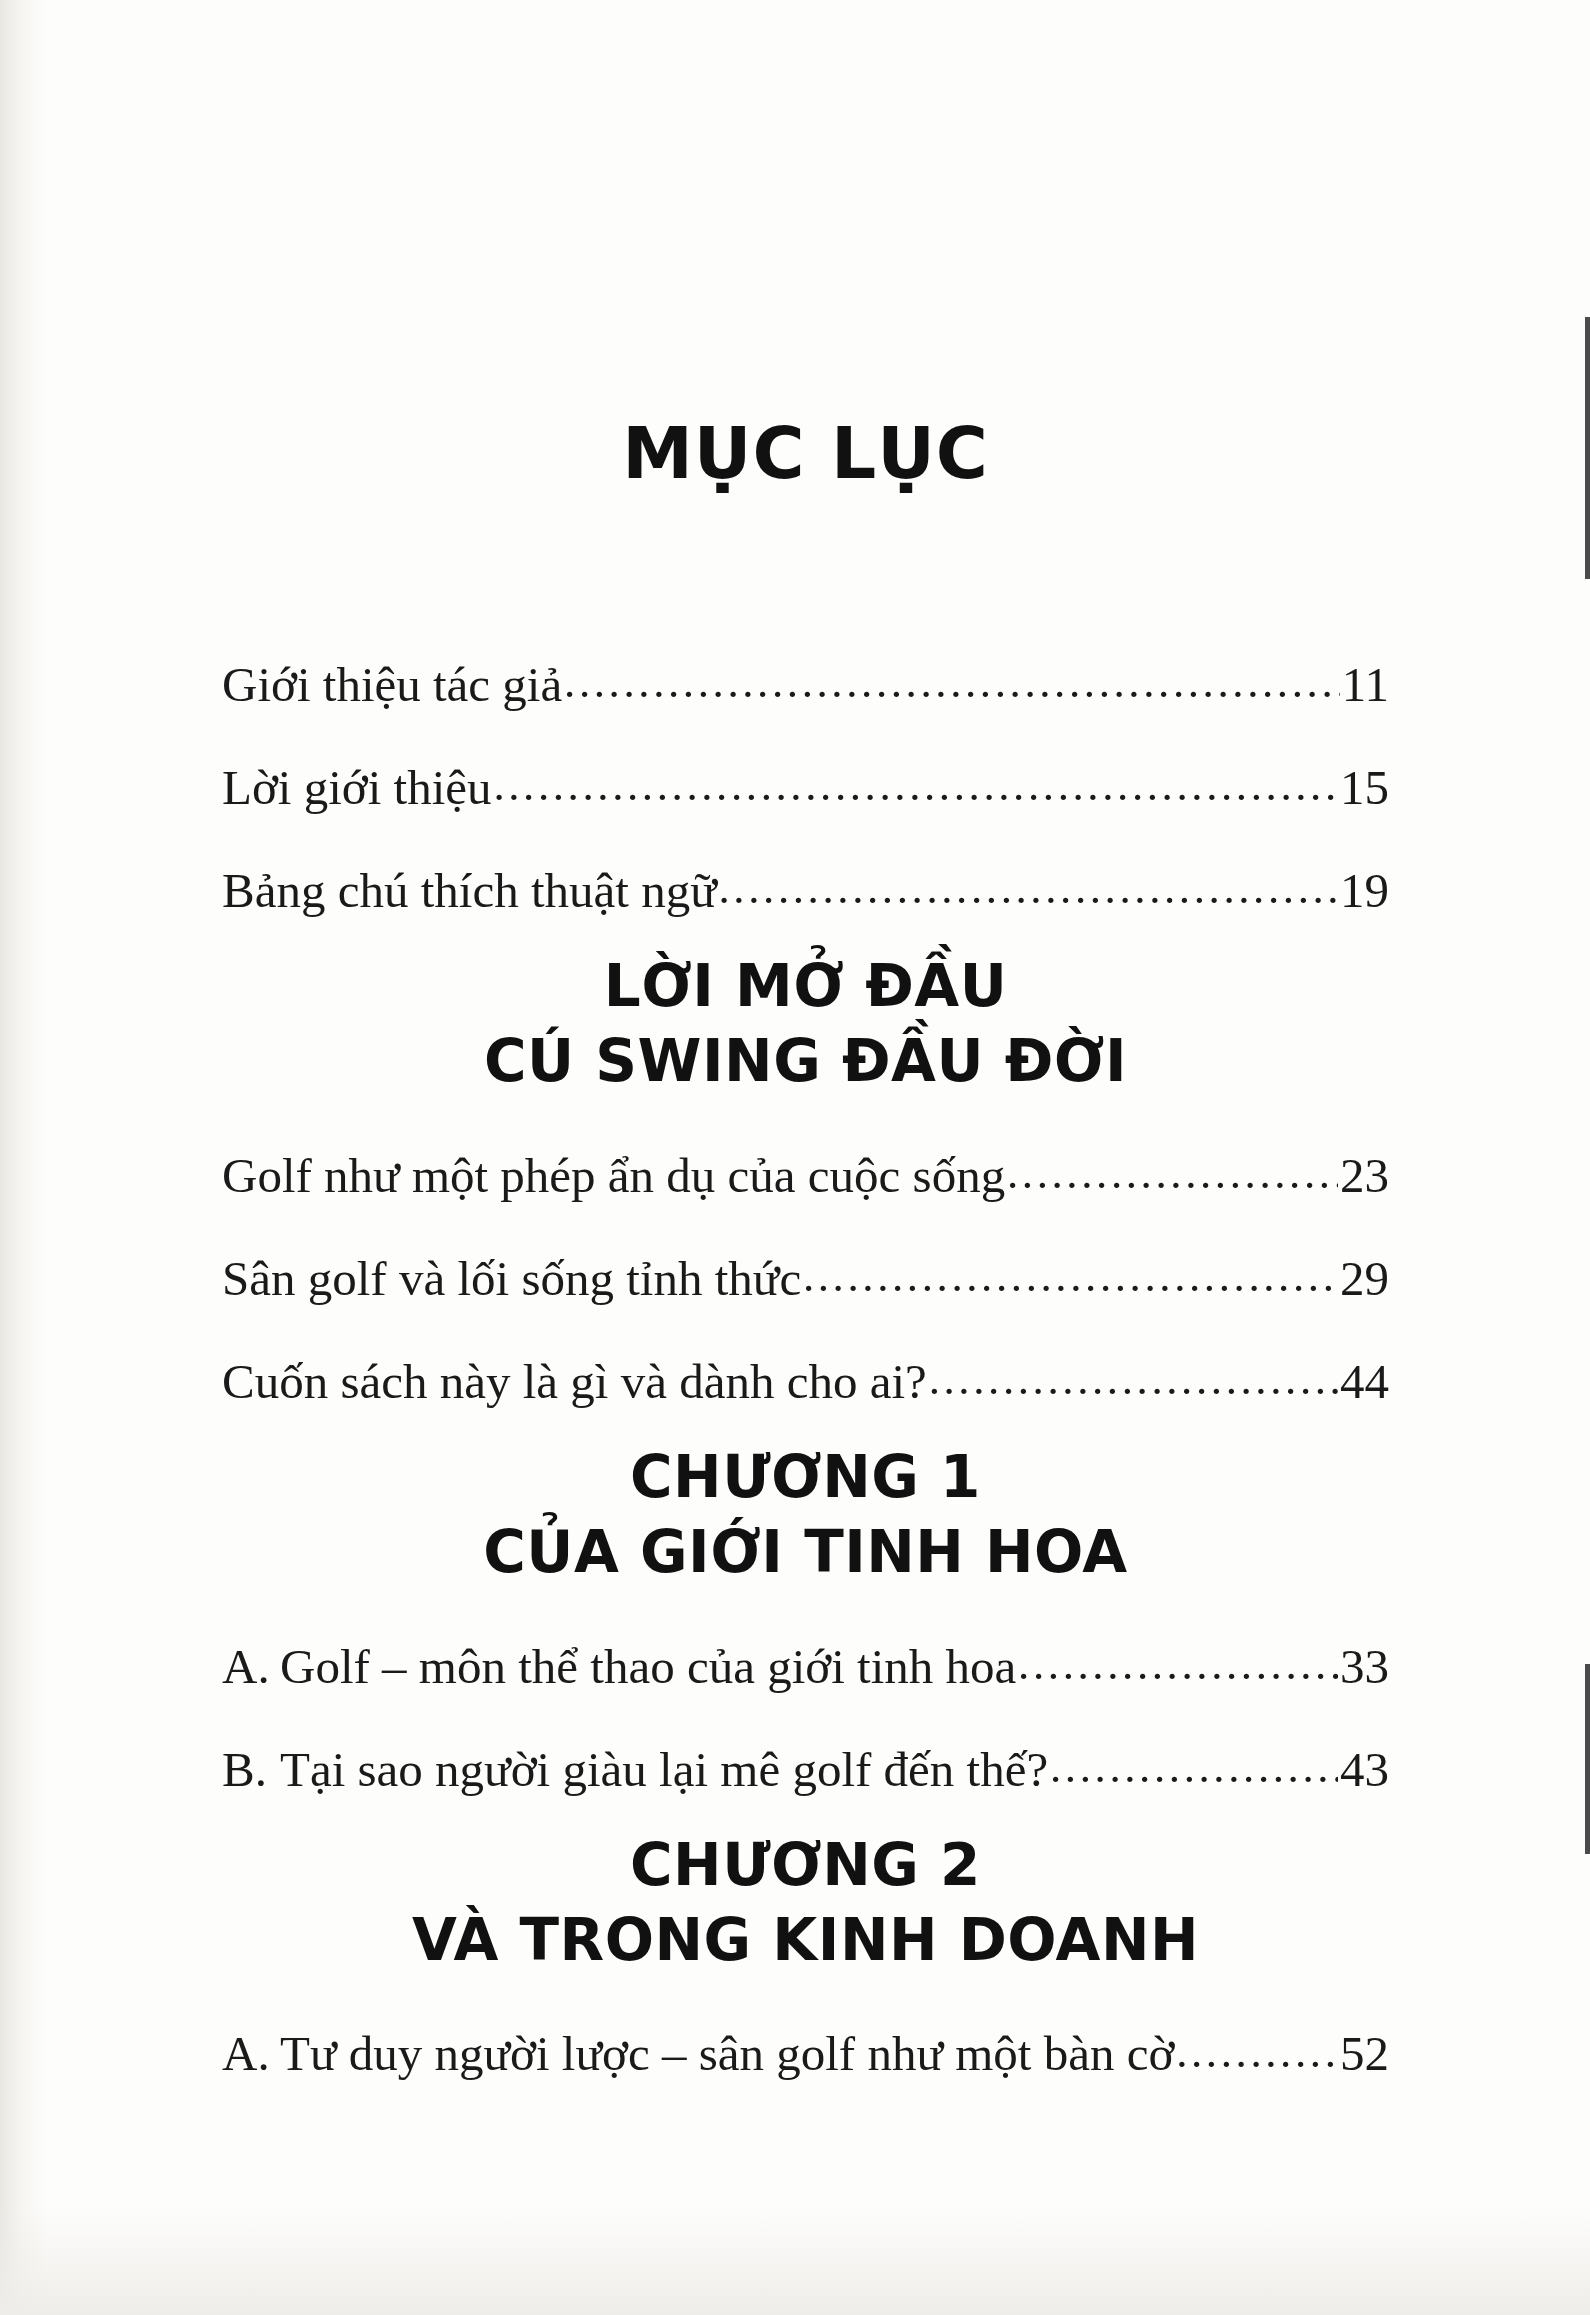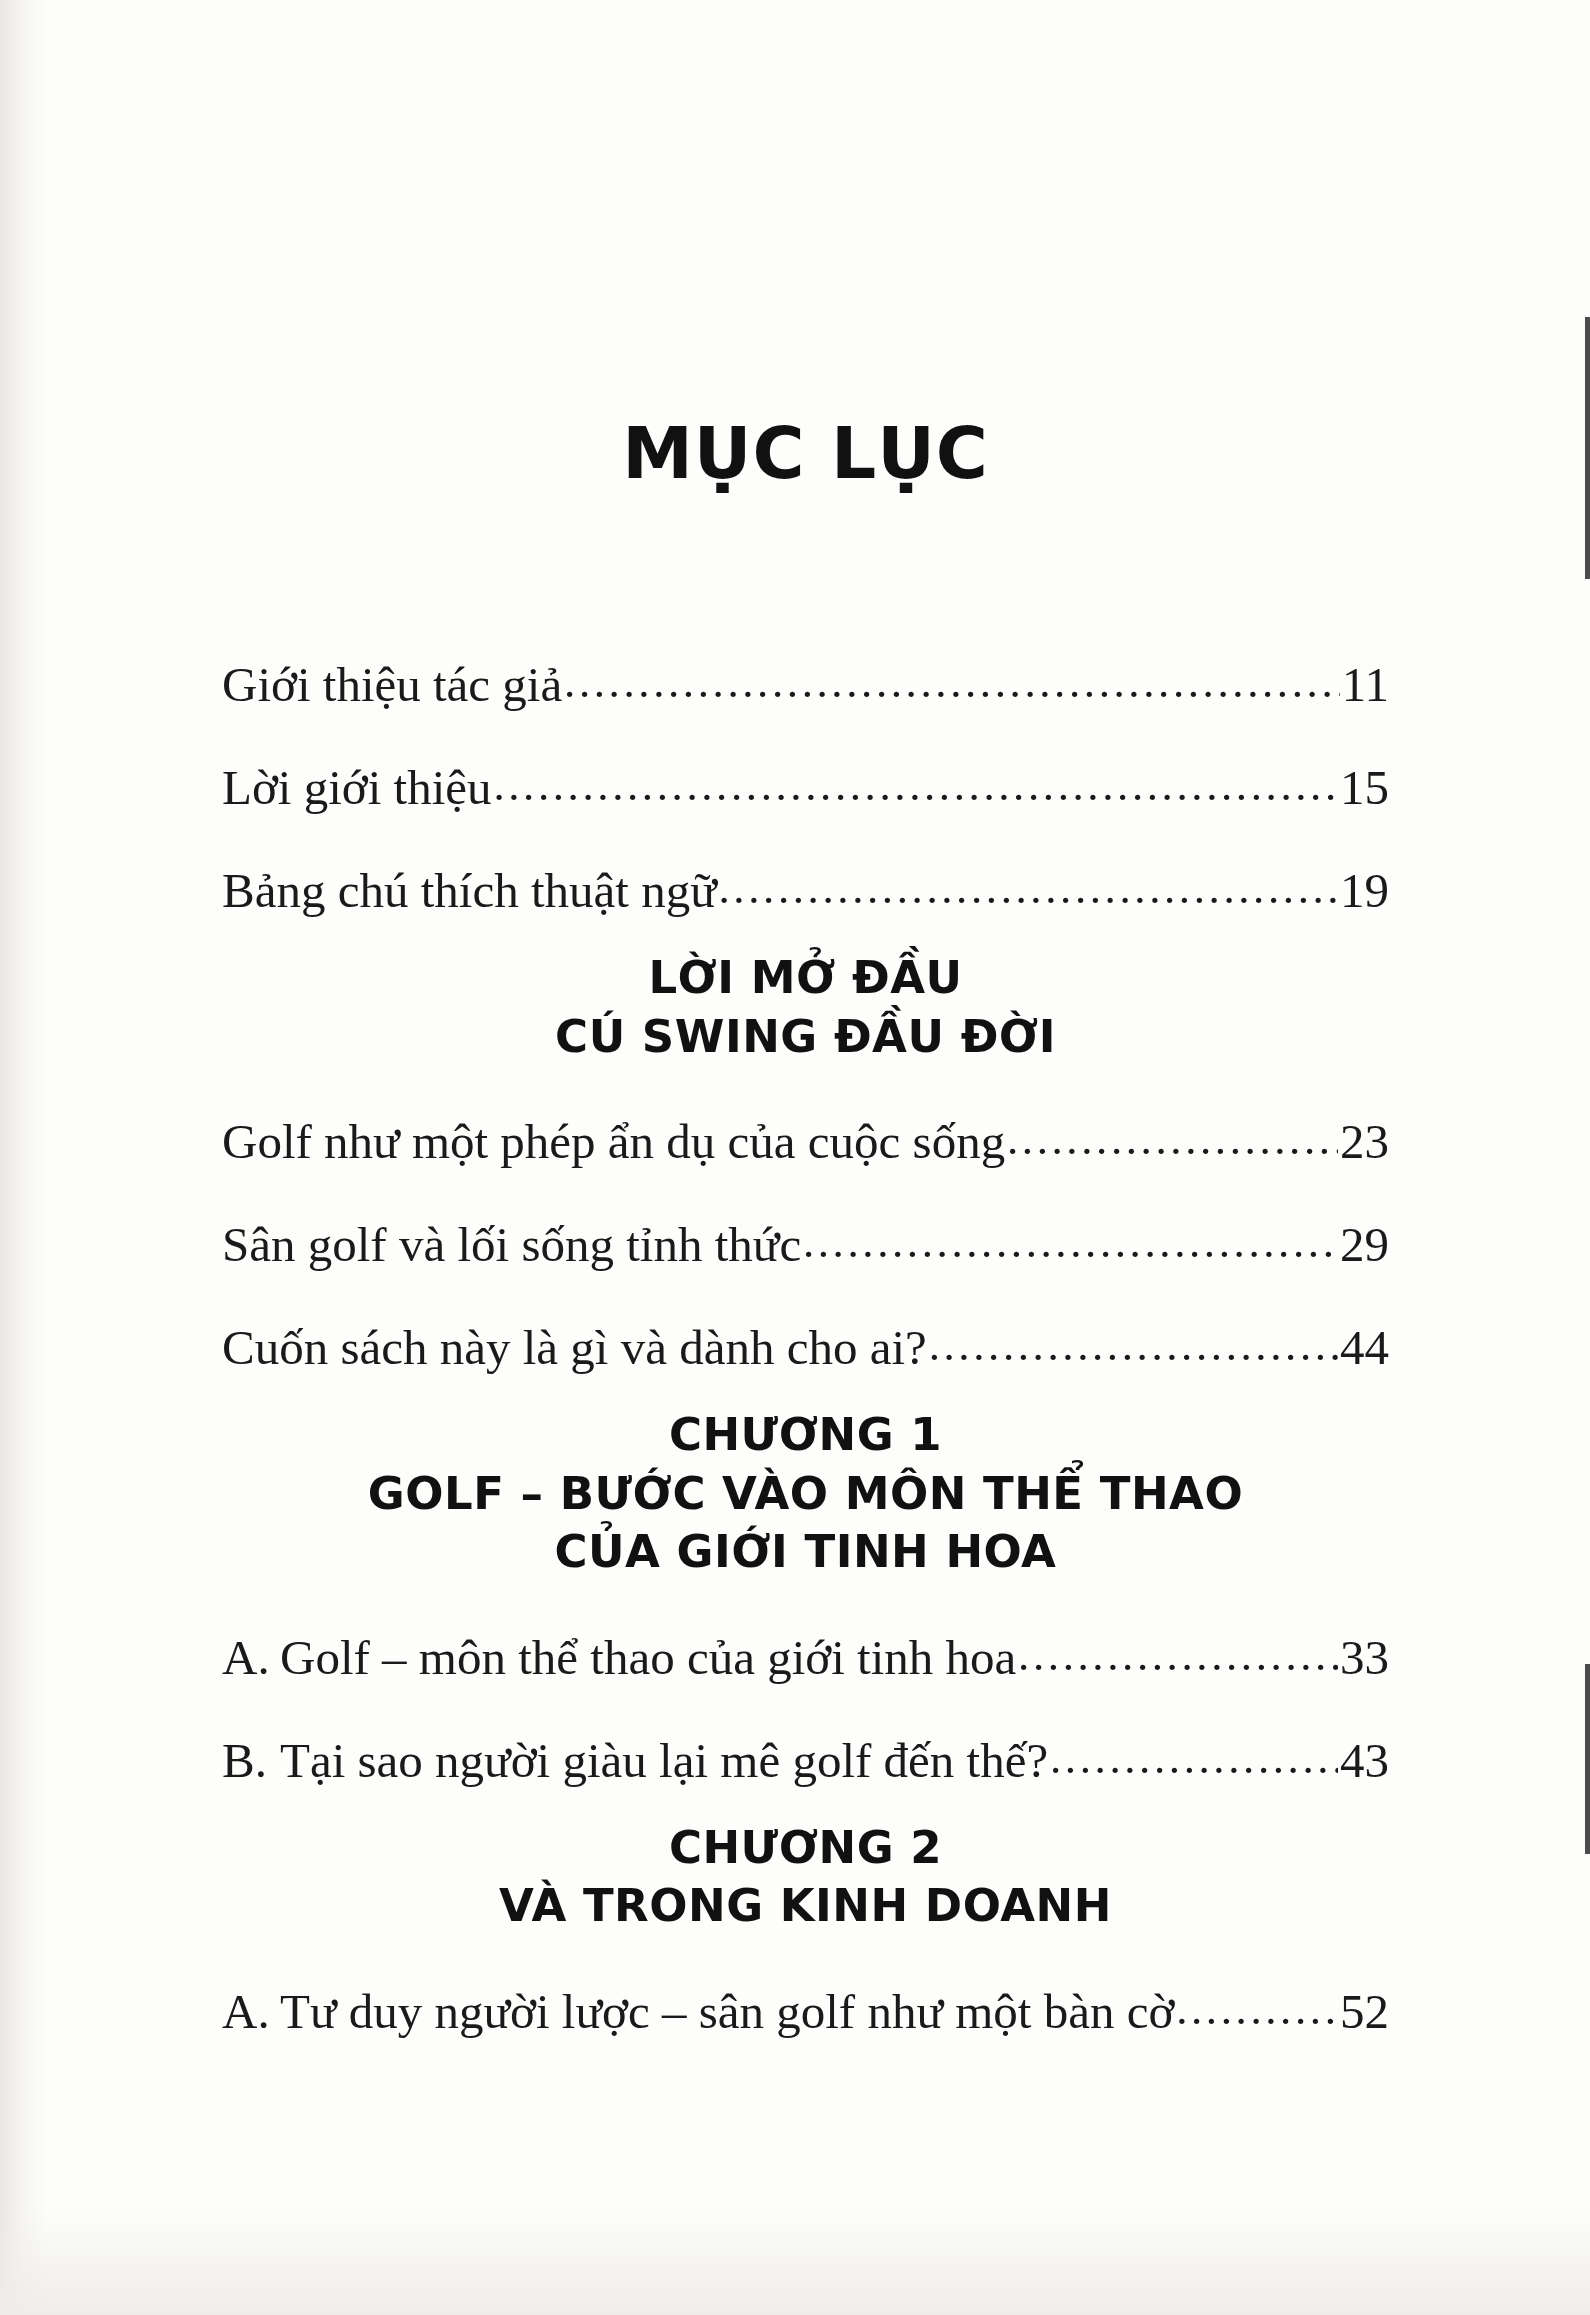--- a/index.html
+++ b/index.html
@@ -101,21 +101,21 @@
   .entry .marker {
     display: inline-block;
     width: 58px;
     flex: 0 0 auto;
   }
 
   .section-head {
     text-align: center;
     font-family: "DejaVu Sans", sans-serif;
     font-weight: 700;
-    font-size: 45px;
+    font-size: 58px;
     line-height: 1.30;
     letter-spacing: 0.5px;
     margin: 27px 0 31px 0;
     color: #111;
   }
   .section-head .ln { display: block; }
 </style>
 </head>
 <body>
 
@@ -162,21 +162,20 @@
         <span class="page-num">29</span>
       </div>
       <div class="entry">
         <span class="label">Cuốn sách này là gì và dành cho ai?</span>
         <span class="dots">................................................................................................................................</span>
         <span class="page-num">44</span>
       </div>
 
       <div class="section-head">
         <span class="ln">CHƯƠNG 1</span>
-        <span class="ln">GOLF – BƯỚC VÀO MÔN THỂ THAO</span>
         <span class="ln">CỦA GIỚI TINH HOA</span>
       </div>
 
       <div class="entry indent">
         <span class="marker">A.</span>
         <span class="label">Golf – môn thể thao của giới tinh hoa</span>
         <span class="dots">................................................................................................................................</span>
         <span class="page-num">33</span>
       </div>
       <div class="entry indent">

